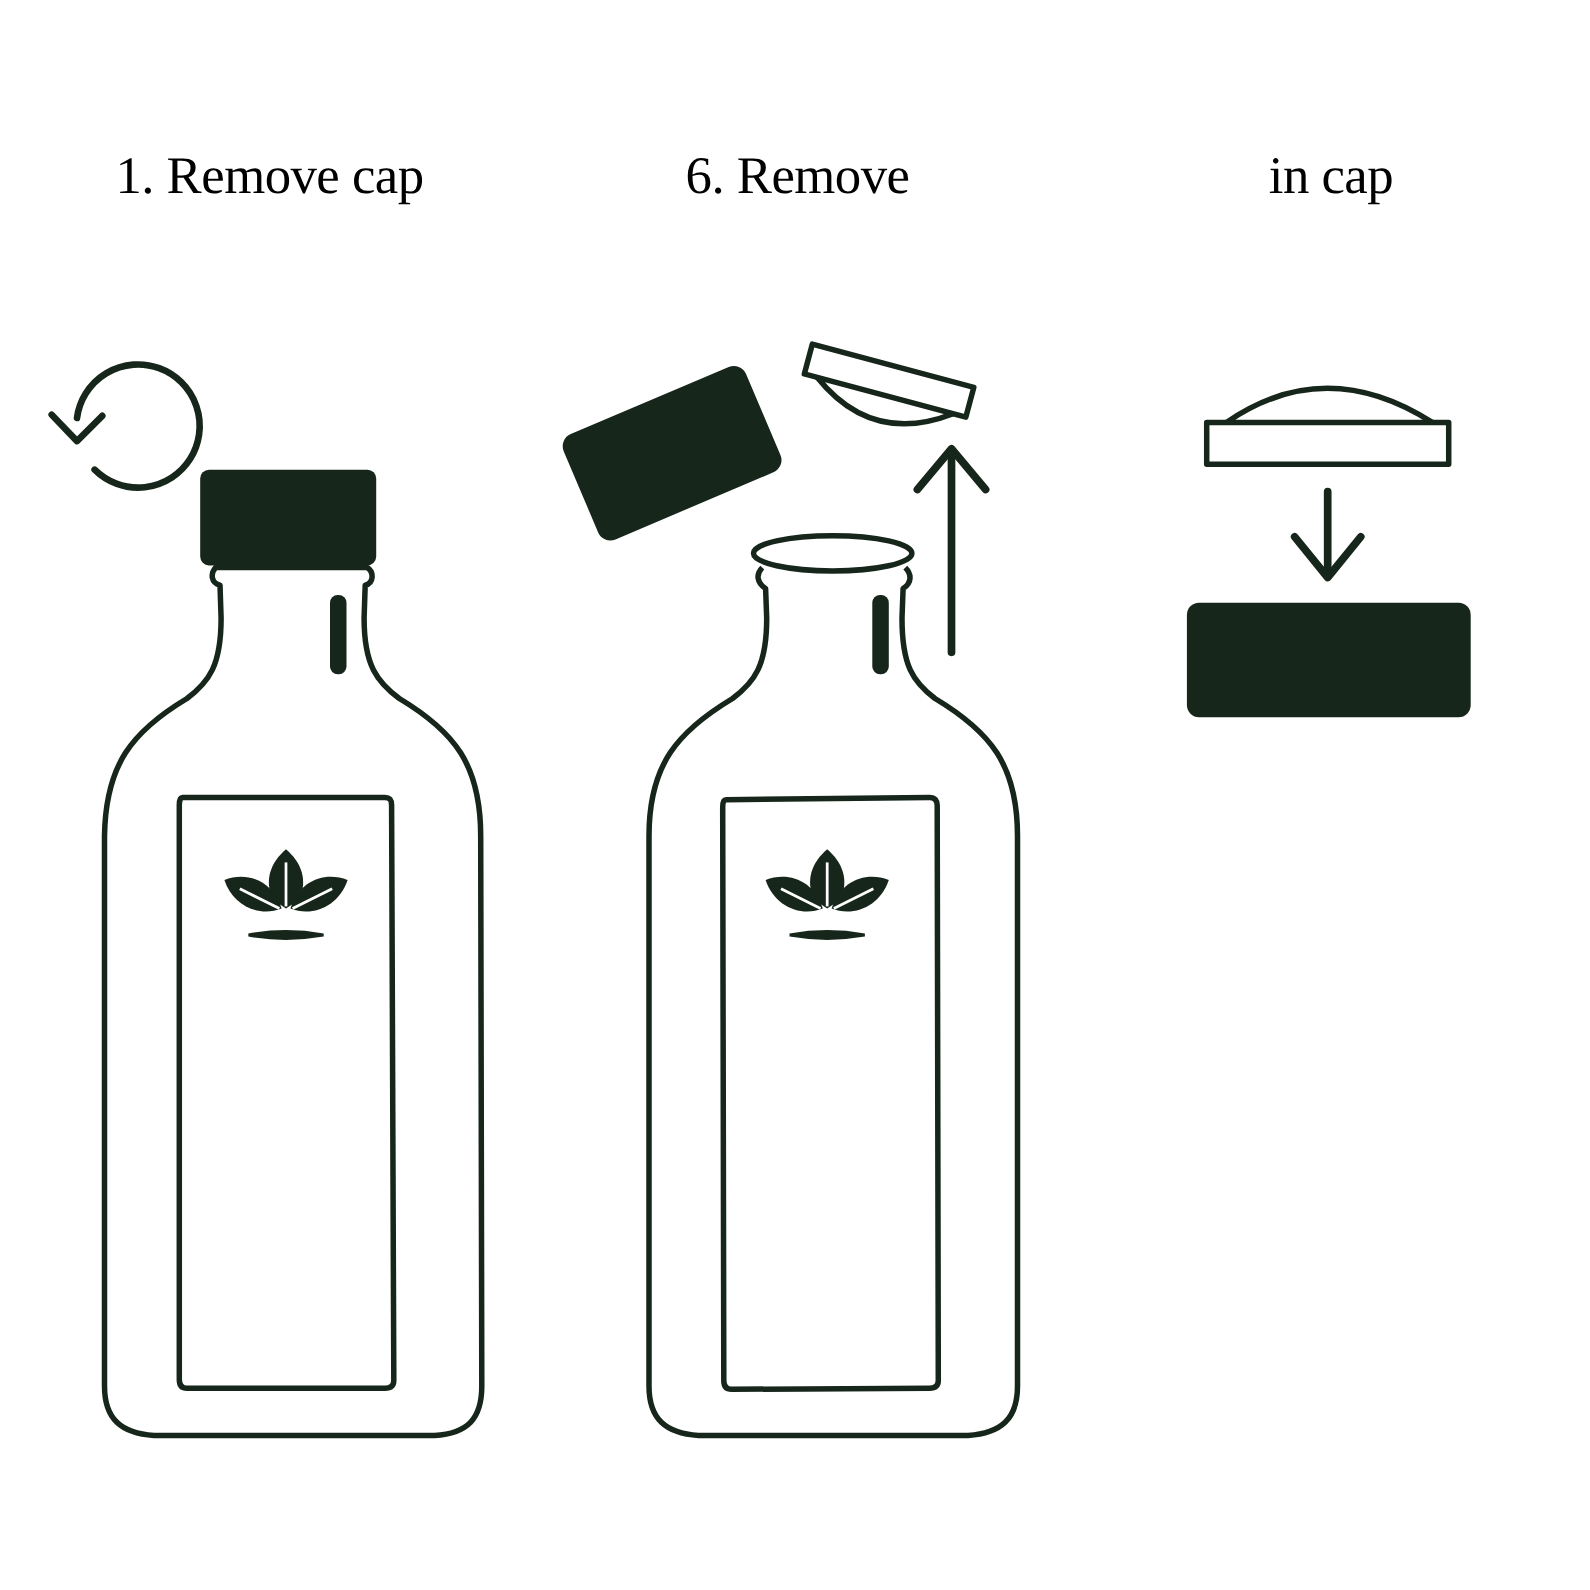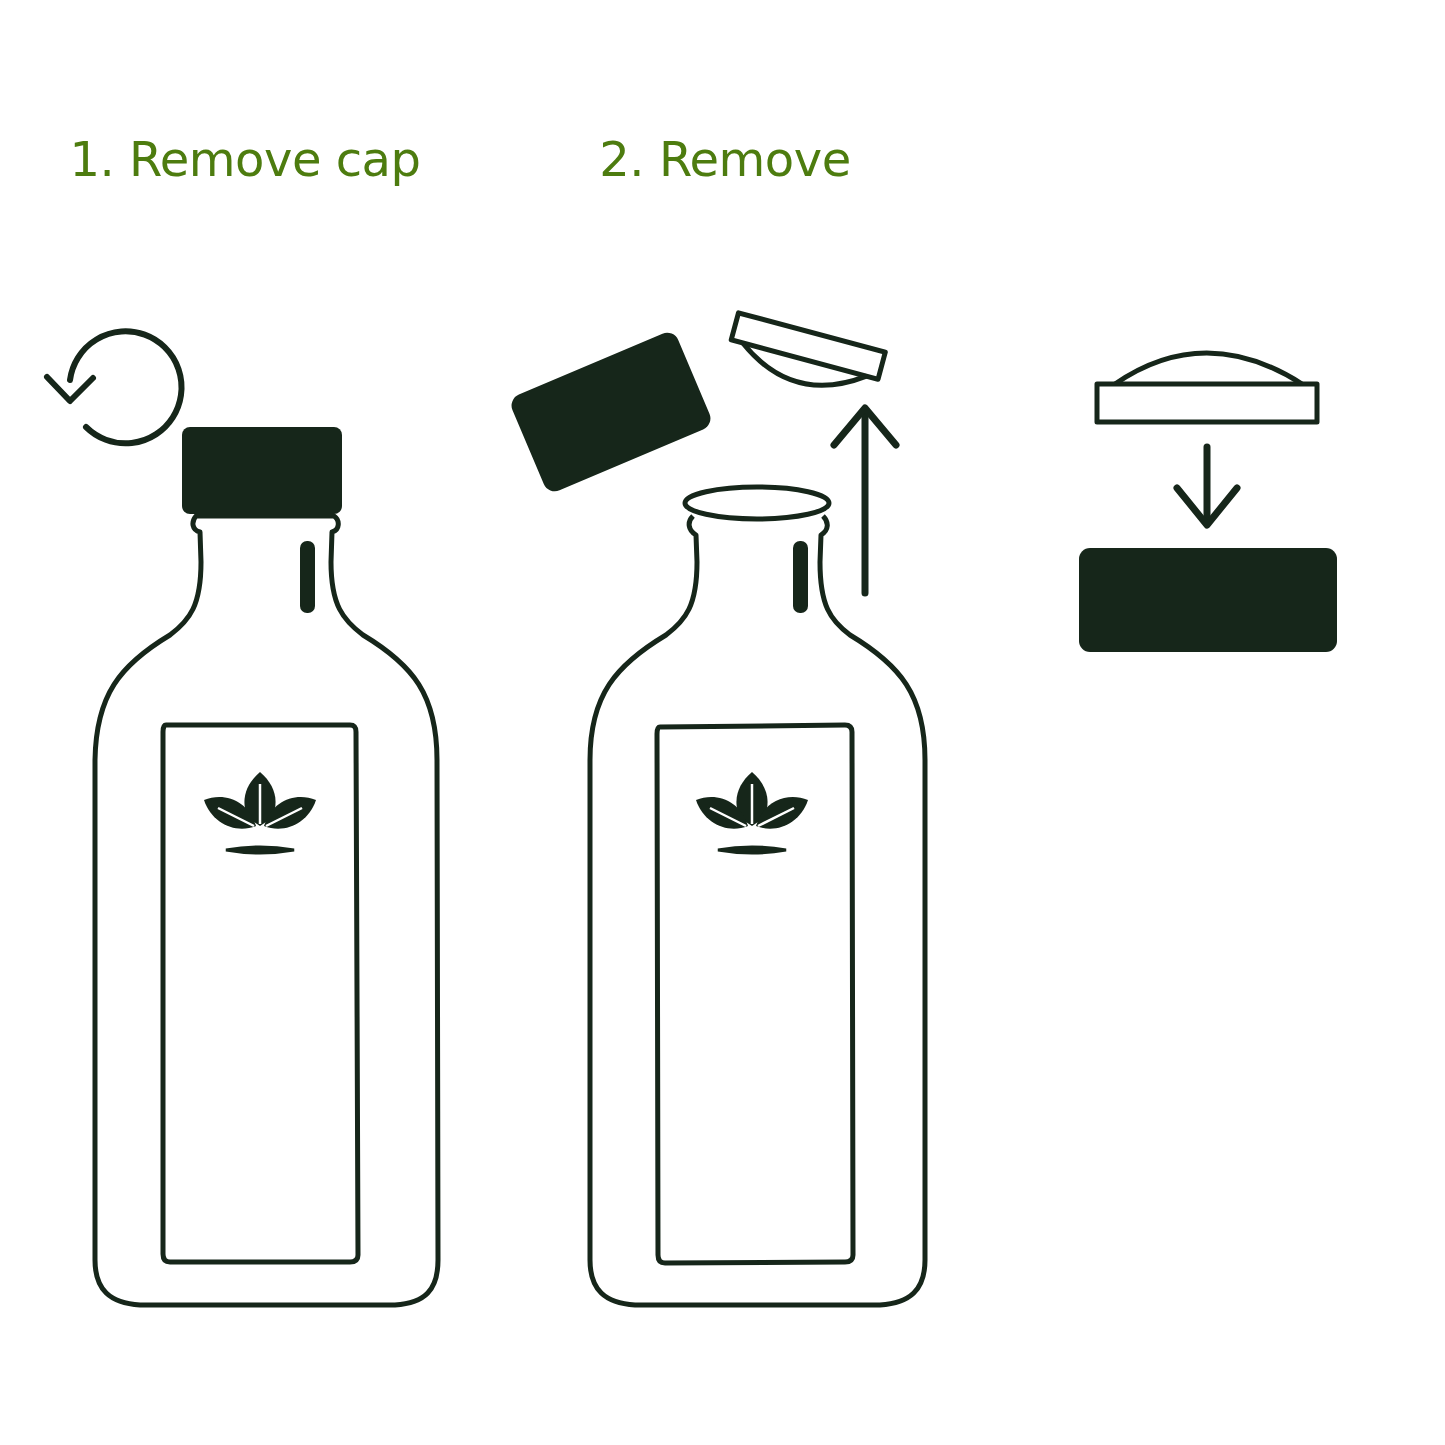--- a/index.html
+++ b/index.html
@@ -1,32 +1,33 @@
 <!DOCTYPE html>
 <html><head>
 <meta charset="utf-8">
 <style>
   html, body { margin: 0; padding: 0; background: #ffffff; }
   body { width: 1445px; height: 1445px; position: relative; overflow: hidden; font-family: "DejaVu Sans", sans-serif; color: #16261a; }
-  .step-title { position: absolute; text-align: center; font-size: 48px; line-height: 67px; color: #4d7c0f; letter-spacing: -0.5px; }
+  .step-title { position: absolute; text-align: center; font-size: 48px; line-height: 67px; color: #000000; letter-spacing: -0.5px; font-family: Liberation Serif, serif; }
   #t1 { left: 30px; width: 430px; top: 126px; }
   #t2 { left: 520px; width: 410px; top: 126px; }
   #t3 { left: 1000px; width: 420px; top: 126px; }
   svg.art { position: absolute; left: 0; top: 0; }
 </style>
 </head>
 <body>
 
 <div id="t1" class="step-title">
   <span>1. Remove cap</span>
 </div>
 <div id="t2" class="step-title">
-  <div>2. Remove</div>
+  <div>6. Remove</div>
 </div>
 <div id="t3" class="step-title">
+  <div>in cap</div>
 </div>
 
 <svg class="art" width="1445" height="1445" viewBox="0 0 1445 1445" xmlns="http://www.w3.org/2000/svg">
   <defs>
     <g id="leaf-logo">
 
       <path d="M0,-42 C14,-30 20,-14 12,4 L0,12 L-12,4 C-20,-14 -14,-30 0,-42 Z" fill="#16261a"></path>
 
       <path d="M-56,-14 C-36,-22 -12,-14 -4,12 C-24,20 -48,10 -56,-14 Z" fill="#16261a"></path>
 

